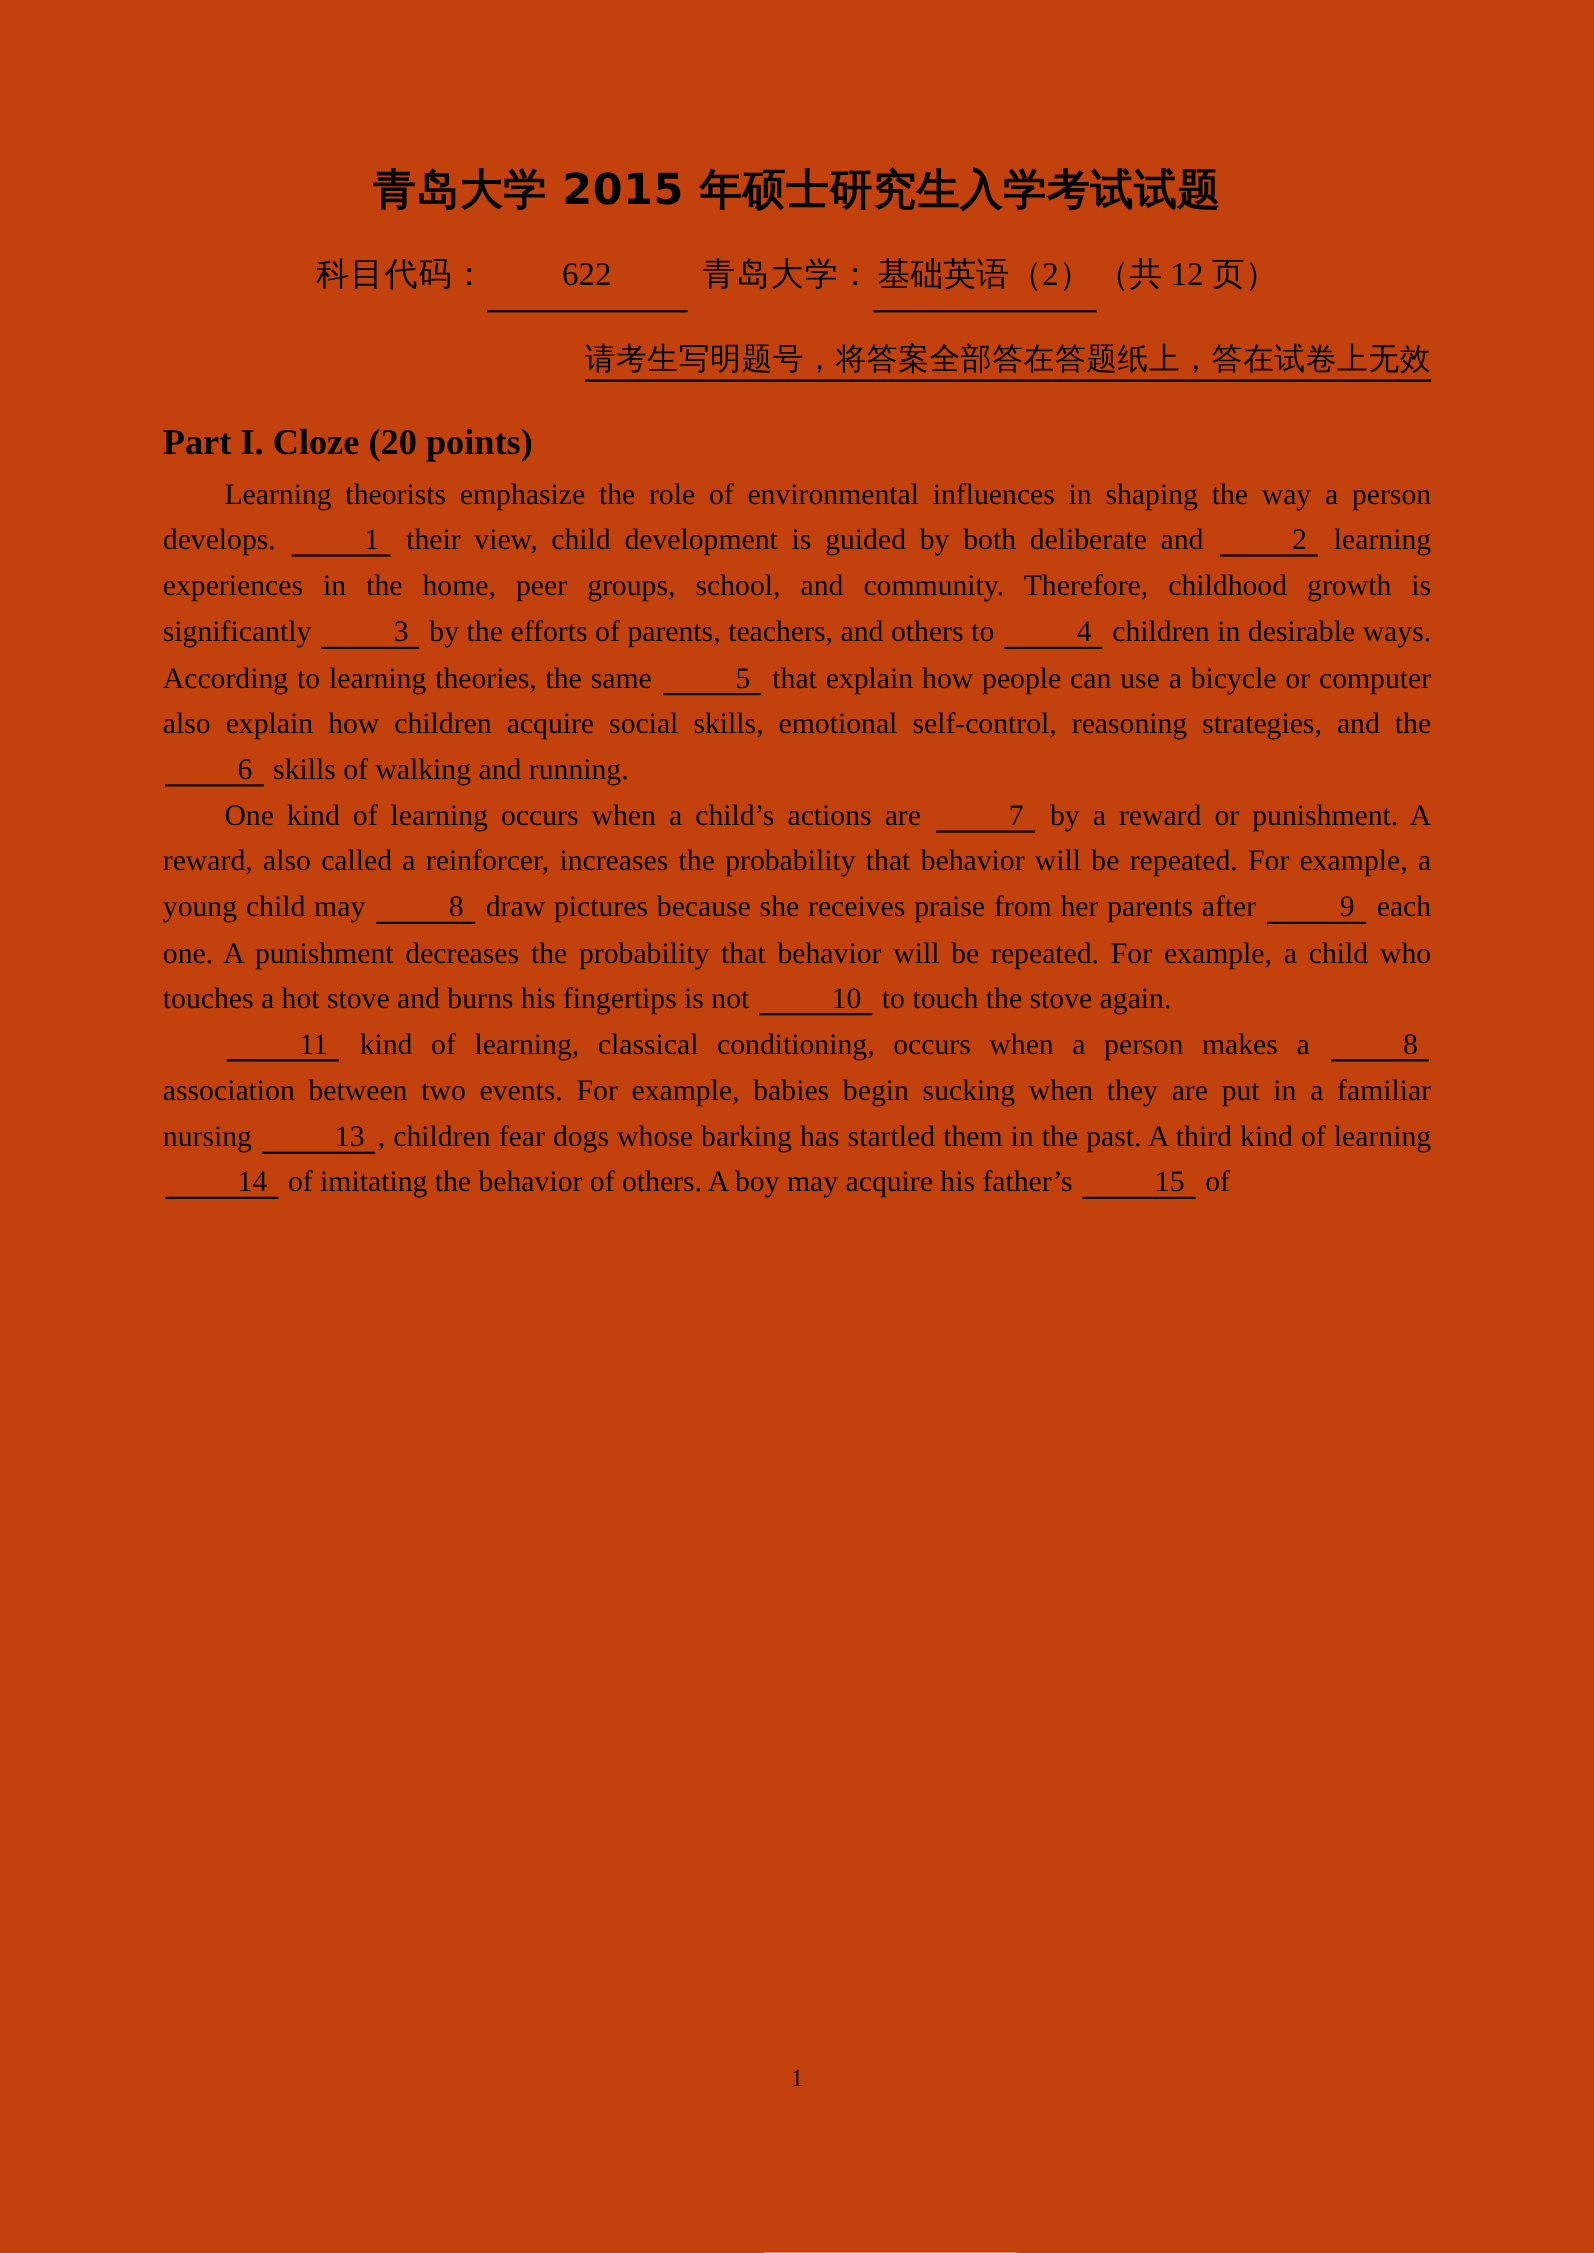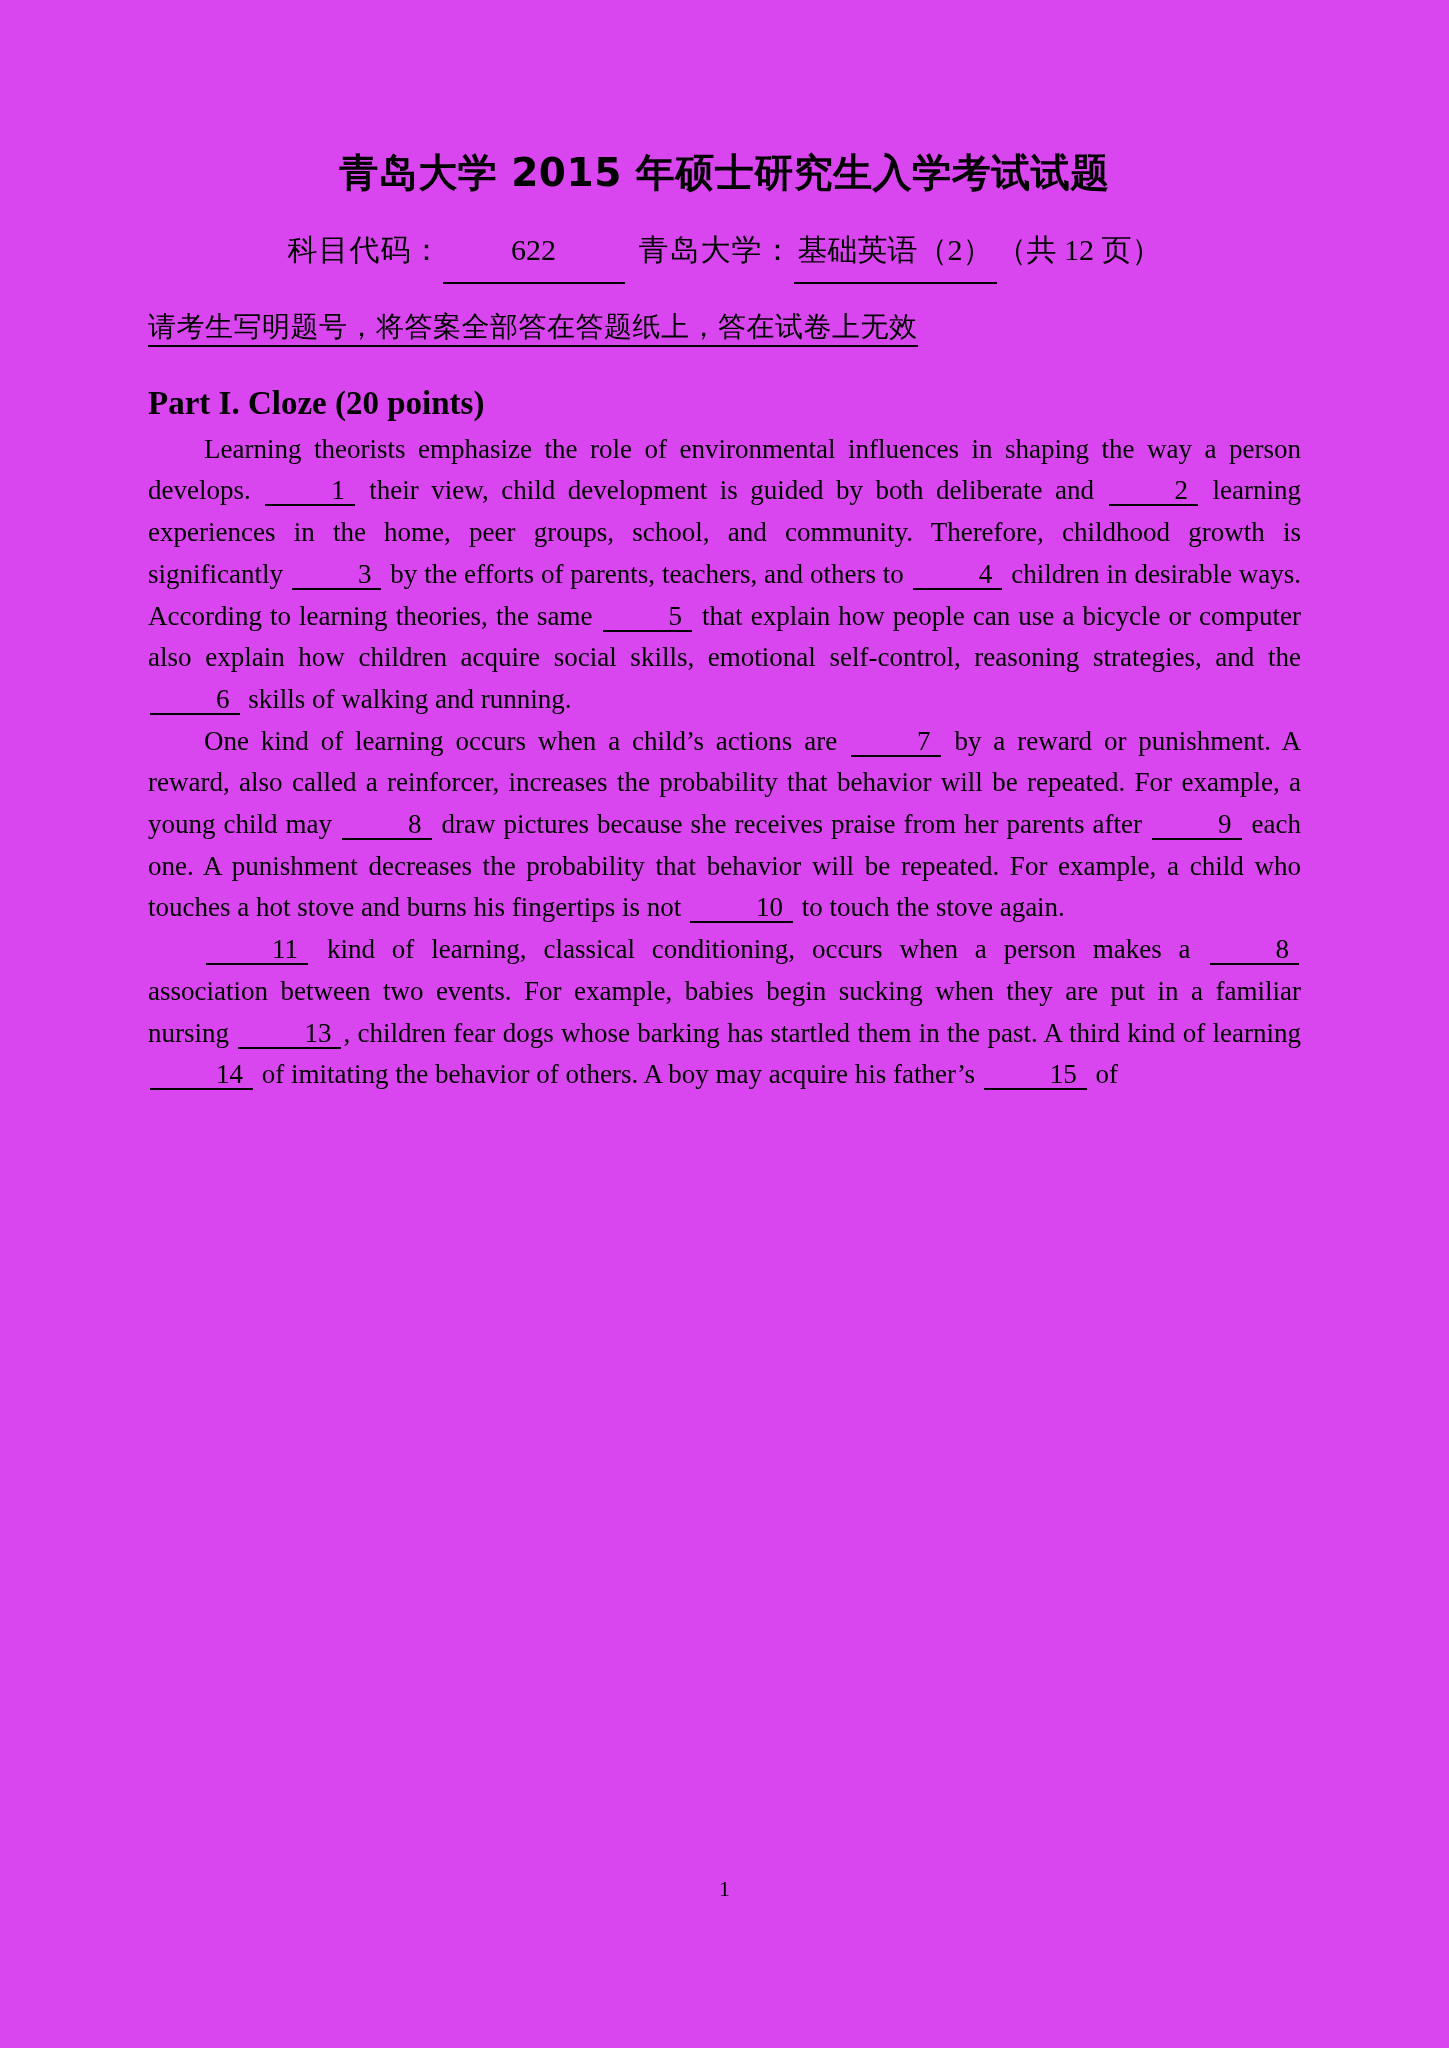--- a/index.html
+++ b/index.html
@@ -8,21 +8,21 @@
     background: #ffffff;
   }
   body {
     font-family: "Liberation Serif", serif;
     color: #000000;
   }
   .page {
     position: relative;
     width: 1449px;
     height: 2048px;
-    background: #d946ef;
+    background: #c2410c;
     box-sizing: border-box;
     padding: 0;
     overflow: hidden;
   }
   .content {
     position: absolute;
     left: 148px;
     top: 0;
     width: 1153px;
   }
@@ -53,21 +53,21 @@
     border-bottom: 2.5px solid #000;
     text-align: center;
     padding: 0 4px 17px 4px;
     line-height: 1.05;
   }
   .fill-code { min-width: 174px; }
   .fill-name { min-width: 180px; }
   .gap-sm { display: inline-block; width: 14px; }
 
   .notice-line {
-    text-align: left;
+    text-align: right;
     margin: 0;
     padding-top: 28px;
     font-size: 28px;
     line-height: 1.1;
   }
   .notice-line span {
     border-bottom: 2px solid #000;
     padding-bottom: 3px;
     letter-spacing: 0.5px;
   }

